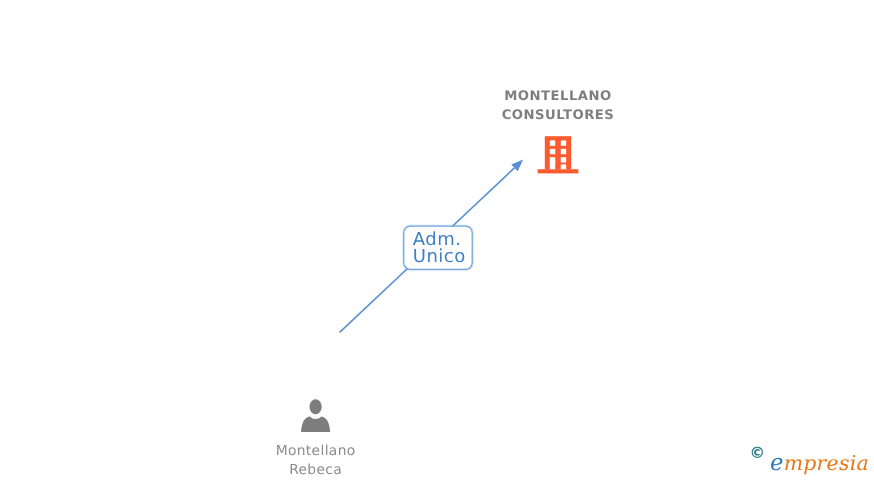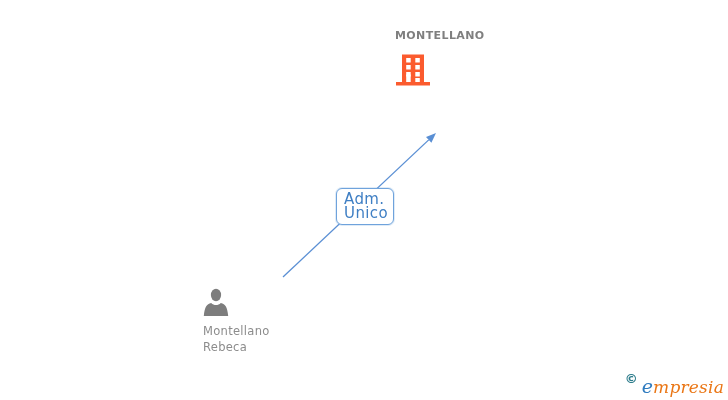--- a/index.html
+++ b/index.html
@@ -19,21 +19,21 @@
     width: 728px; height: 400px;
     pointer-events: none;
   }
   .edge-line {
     stroke: var(--edge, #5A8FD4);
     stroke-width: 1.3;
     fill: none;
   }
   .edge-head { fill: var(--edge, #5A8FD4); }
 
-  .node { position: absolute; text-align: left; cursor: pointer; }
+  .node { position: absolute; text-align: center; cursor: pointer; margin-top: 44px; }
 
   .company { left: 395px; top: 28px; width: 140px; }
   .company-name {
     font-size: 11px;
     font-weight: bold;
     line-height: 15.5px;
     letter-spacing: 0.4px;
     color: var(--company-label, #7F7F7F);
   }
   .nl { display: block; }
@@ -95,20 +95,21 @@
 <div class="canvas">
 
   <svg class="edge-layer" viewBox="0 0 728 400" aria-hidden="true">
     <line class="edge-line" x1="283" y1="277" x2="428.7" y2="139.9"></line>
     <polygon class="edge-head" points="436,133 431.4,142.8 426,137"></polygon>
   </svg>
 
   <div class="node company">
     <div class="company-name">
       <span class="nl">MONTELLANO</span>
+      <span class="nl">CONSULTORES</span>
     </div>
     <svg class="icon" width="36" height="32" viewBox="0 0 36 32" aria-hidden="true">
       <rect class="b-fill" x="7" y="0.5" width="22" height="27.5"></rect>
       <rect class="b-fill" x="1" y="28" width="34" height="3.5"></rect>
       <rect class="w-fill" x="11.2" y="4" width="4.5" height="4.5"></rect>
       <rect class="w-fill" x="20.3" y="4" width="4.5" height="4.5"></rect>
       <rect class="w-fill" x="11.2" y="11" width="4.5" height="4.5"></rect>
       <rect class="w-fill" x="20.3" y="11" width="4.5" height="4.5"></rect>
       <rect class="w-fill" x="11.2" y="18" width="4.5" height="4.5"></rect>
       <rect class="w-fill" x="20.3" y="18" width="4.5" height="4.5"></rect>

